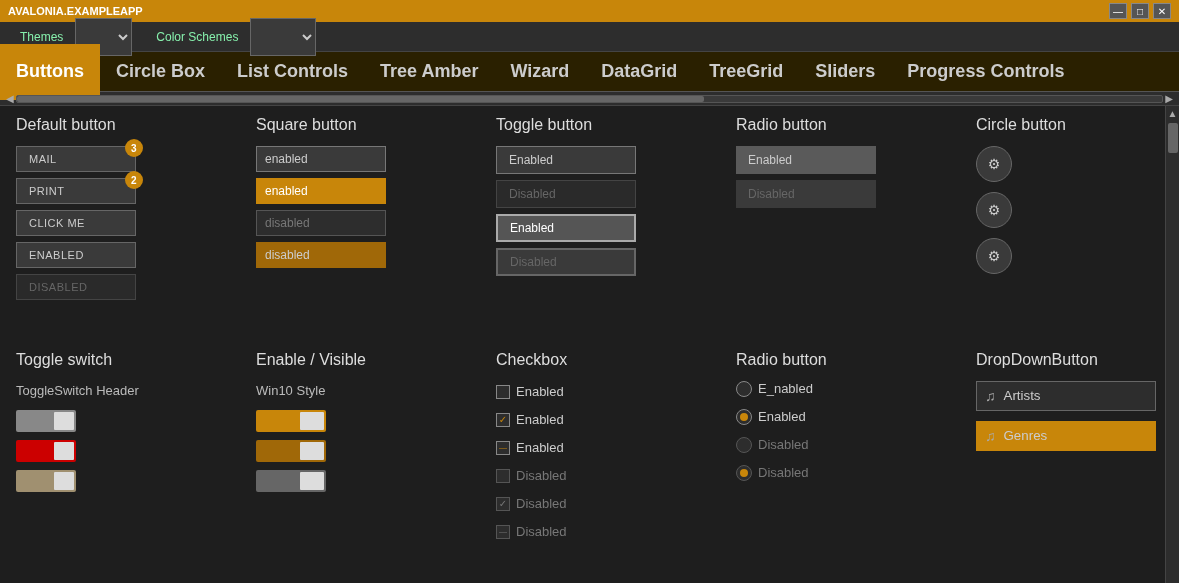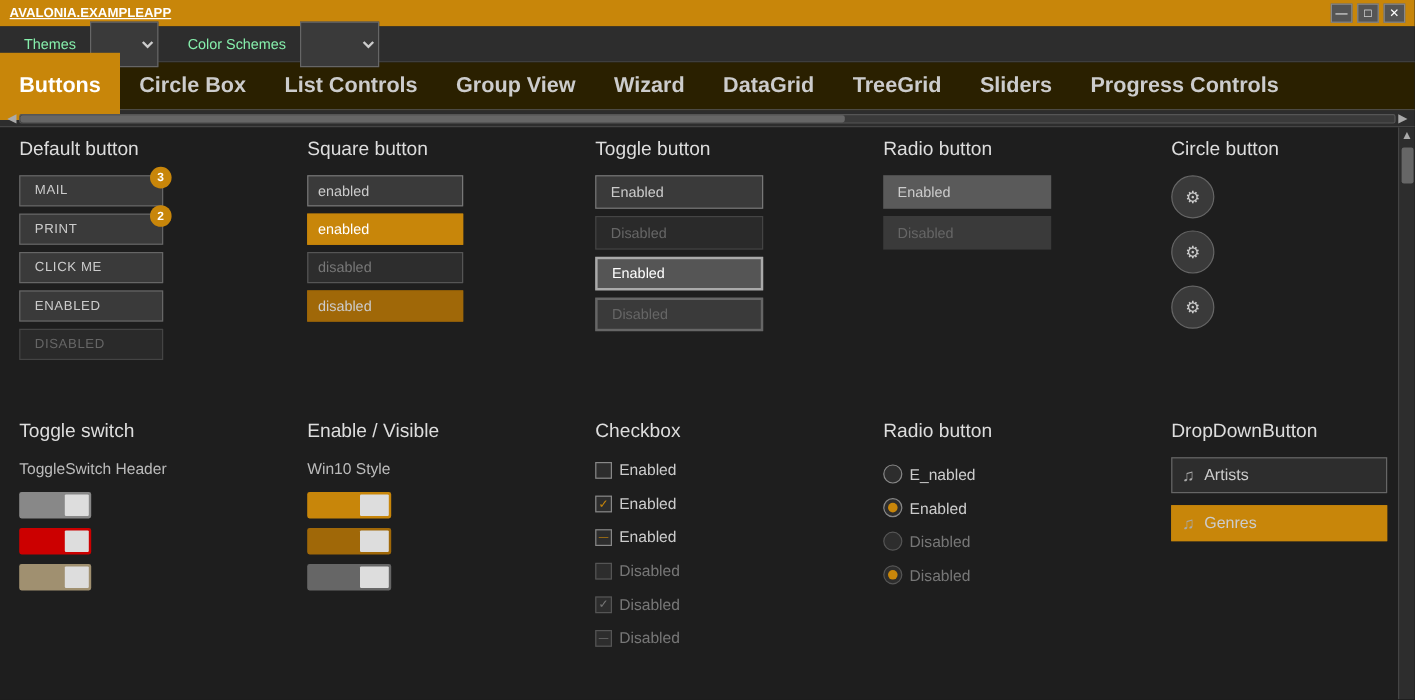--- a/index.html
+++ b/index.html
@@ -19,21 +19,20 @@
       height: 22px;
       display: flex;
       align-items: center;
       justify-content: space-between;
       padding: 0 8px;
     }
     .title-bar-text {
       color: #fff;
       font-size: 11px;
       font-weight: bold;
-      text-decoration: underline;
     }
     .title-bar-controls {
       display: flex;
       gap: 4px;
     }
     .title-bar-btn {
       width: 18px;
       height: 16px;
       background: #555;
       border: 1px solid #888;
@@ -373,21 +372,21 @@
     .checkbox-box.indeterminate::after { content: '—'; font-size: 8px; }
     .checkbox-label {
       font-size: 13px;
       color: #ccc;
     }
     .checkbox-label.disabled-text { color: #777; }
 
     
     .radio-row {
       display: flex;
-      align-items: flex-end;
+      align-items: flex-start;
       gap: 6px;
       height: 22px;
     }
     .radio-circle {
       width: 16px;
       height: 16px;
       border-radius: 50%;
       border: 1px solid #888;
       background: #2d2d2d;
       display: flex;
@@ -464,21 +463,21 @@
     <option>Amber</option>
     <option>Blue</option>
     <option>Green</option>
   </select>
 </div>
 
 <div class="tab-bar">
   <div class="tab active">Buttons</div>
   <div class="tab">Circle Box</div>
   <div class="tab">List Controls</div>
-  <div class="tab">Group View</div>
+  <div class="tab">Tree Amber</div>
   <div class="tab">Wizard</div>
   <div class="tab">DataGrid</div>
   <div class="tab">TreeGrid</div>
   <div class="tab">Sliders</div>
   <div class="tab">Progress Controls</div>
 </div>
 
 <div class="scroll-hint">
   <span class="scroll-arrow">◀</span>
   <div class="scroll-track">

